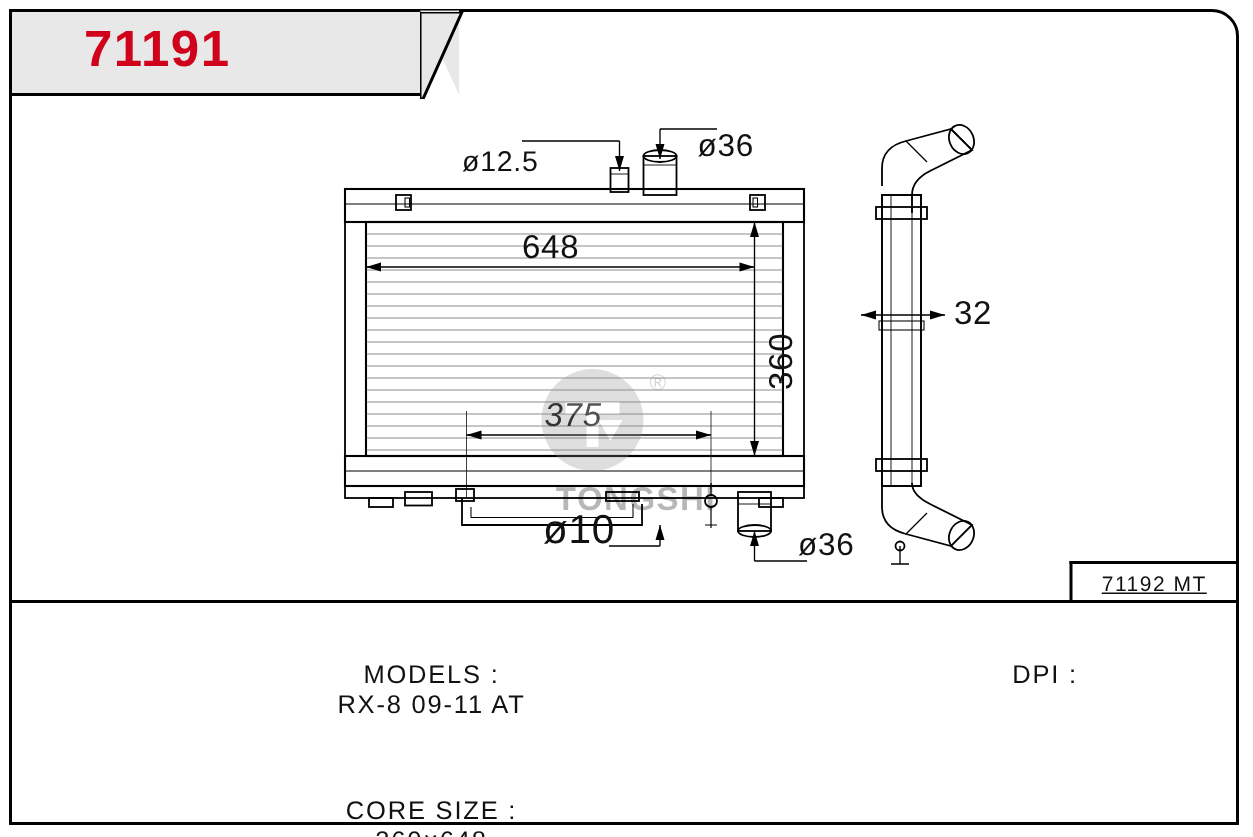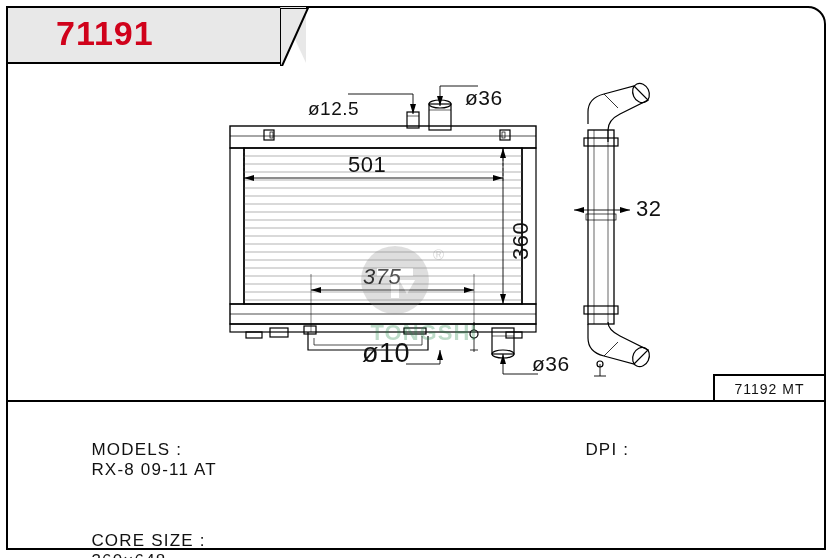--- a/index.html
+++ b/index.html
@@ -107,61 +107,63 @@
     top: 18px;
     width: 270px;
   }
   .spec-row {
     font-size: 17px;
     color: #111;
     letter-spacing: 1.2px;
     margin-bottom: 11px;
     white-space: pre;
     font-family: "Liberation Sans", sans-serif;
+    text-align: center;
   }
   .spec-row .lab { }
   .spec-row .val { }
   
   .code-box {
     position: absolute;
     left: 713px;
     top: 374px;
     width: 111px;
     height: 27px;
     border-left: 2px solid #000;
     border-top: 2px solid #000;
     box-sizing: border-box;
     display: flex;
     align-items: center;
     justify-content: center;
     font-size: 14px;
     letter-spacing: 1px;
     color: #111;
     background: #fff;
+    text-decoration: underline;
   }
   
   .watermark {
     position: absolute;
     left: 321px;
     top: 178px;
     width: 190px;
     height: 110px;
     pointer-events: none;
     opacity: 0.28;
   }
   .wm-text {
     position: absolute;
     left: 0;
     top: 78px;
     width: 190px;
     text-align: center;
     font-size: 22px;
     font-weight: bold;
     letter-spacing: 1px;
-    color: #15803d;
+    color: #000000;
     font-family: "Liberation Sans", sans-serif;
   }
   .dim-label {
     position: absolute;
     font-size: 19px;
     color: #111;
     font-family: "Liberation Sans", sans-serif;
     letter-spacing: 0.5px;
     white-space: nowrap;
   }
@@ -305,21 +307,21 @@
         <path d="M592,300 L592,312 M586,312 L598,312" stroke-width="0.9"></path>
         <circle cx="592" cy="300" r="3"></circle>
 
         <line x1="566" y1="146" x2="622" y2="146" stroke-width="0.9"></line>
         <polygon points="566,146 576,143 576,149" fill="#000" stroke="none"></polygon>
         <polygon points="622,146 612,143 612,149" fill="#000" stroke="none"></polygon>
       </g>
     </svg>
 
     
-    <div class="dim-label" style="left:340px; top:88px; font-size:22px;">501</div>
+    <div class="dim-label" style="left:340px; top:88px; font-size:22px;">648</div>
     <div class="dim-label vert" style="left:500px; top:196px; font-size:22px;">360</div>
     <div class="dim-label" style="left:355px; top:200px; font-size:22px;font-style:italic;">375</div>
     <div class="dim-label" style="left:300px; top:34px; font-size:19px;">ø12.5</div>
     <div class="dim-label" style="left:457px; top:22px; font-size:21px;">ø36</div>
     <div class="dim-label" style="left:354px; top:274px; font-size:27px;">ø10</div>
     <div class="dim-label" style="left:524px; top:288px; font-size:21px;">ø36</div>
     <div class="dim-label" style="left:628px; top:132px; font-size:22px;">32</div>
 
     
     <div class="watermark">

